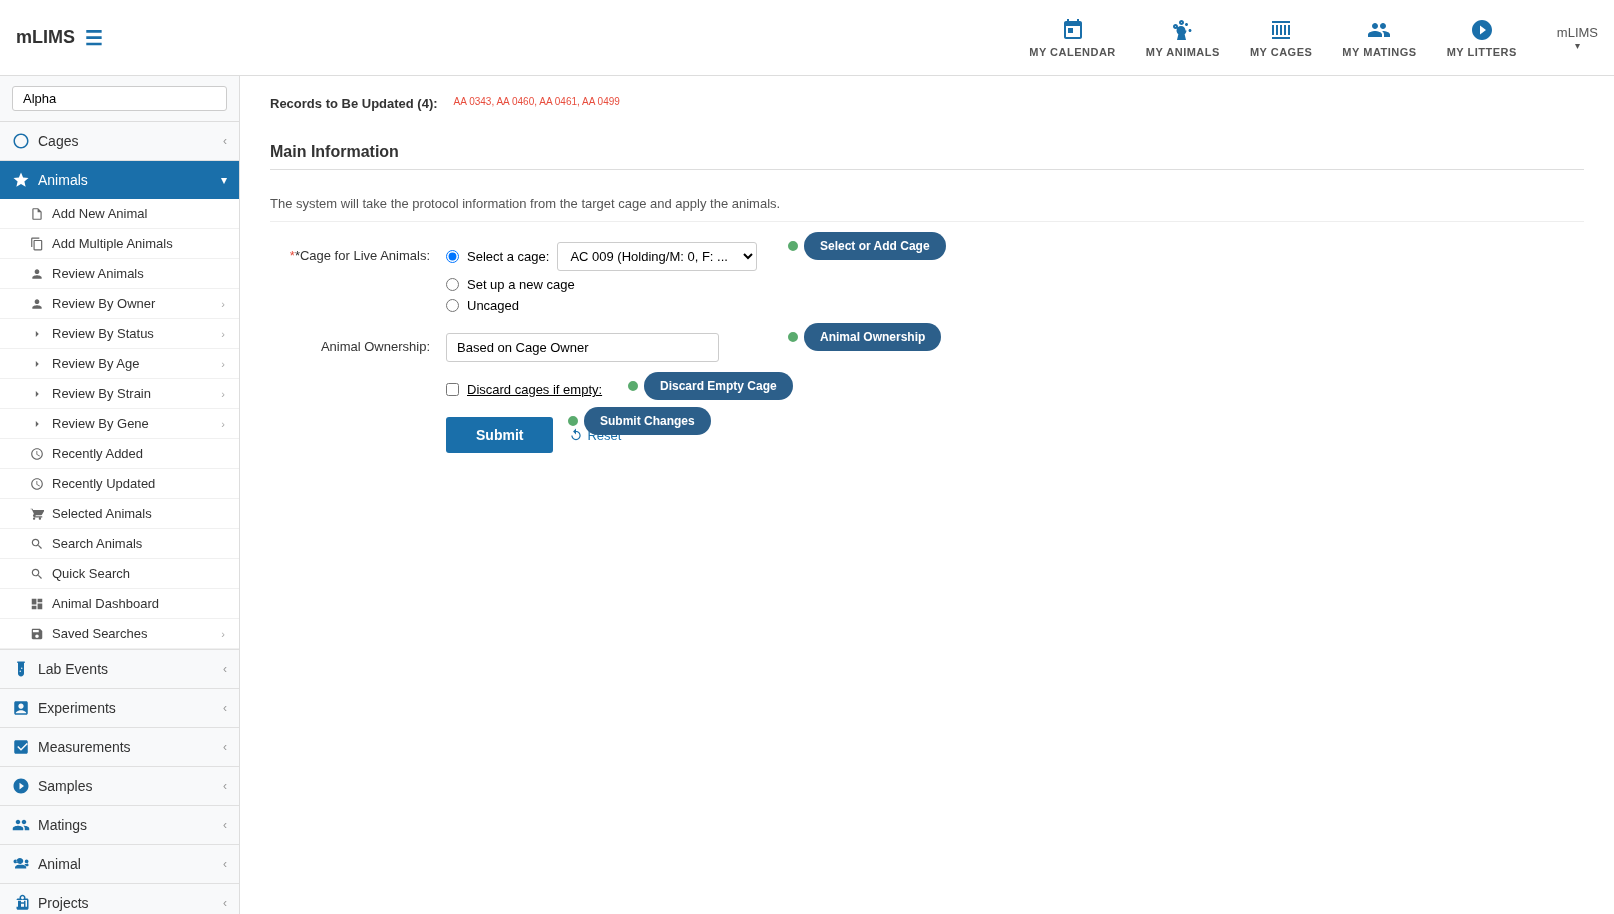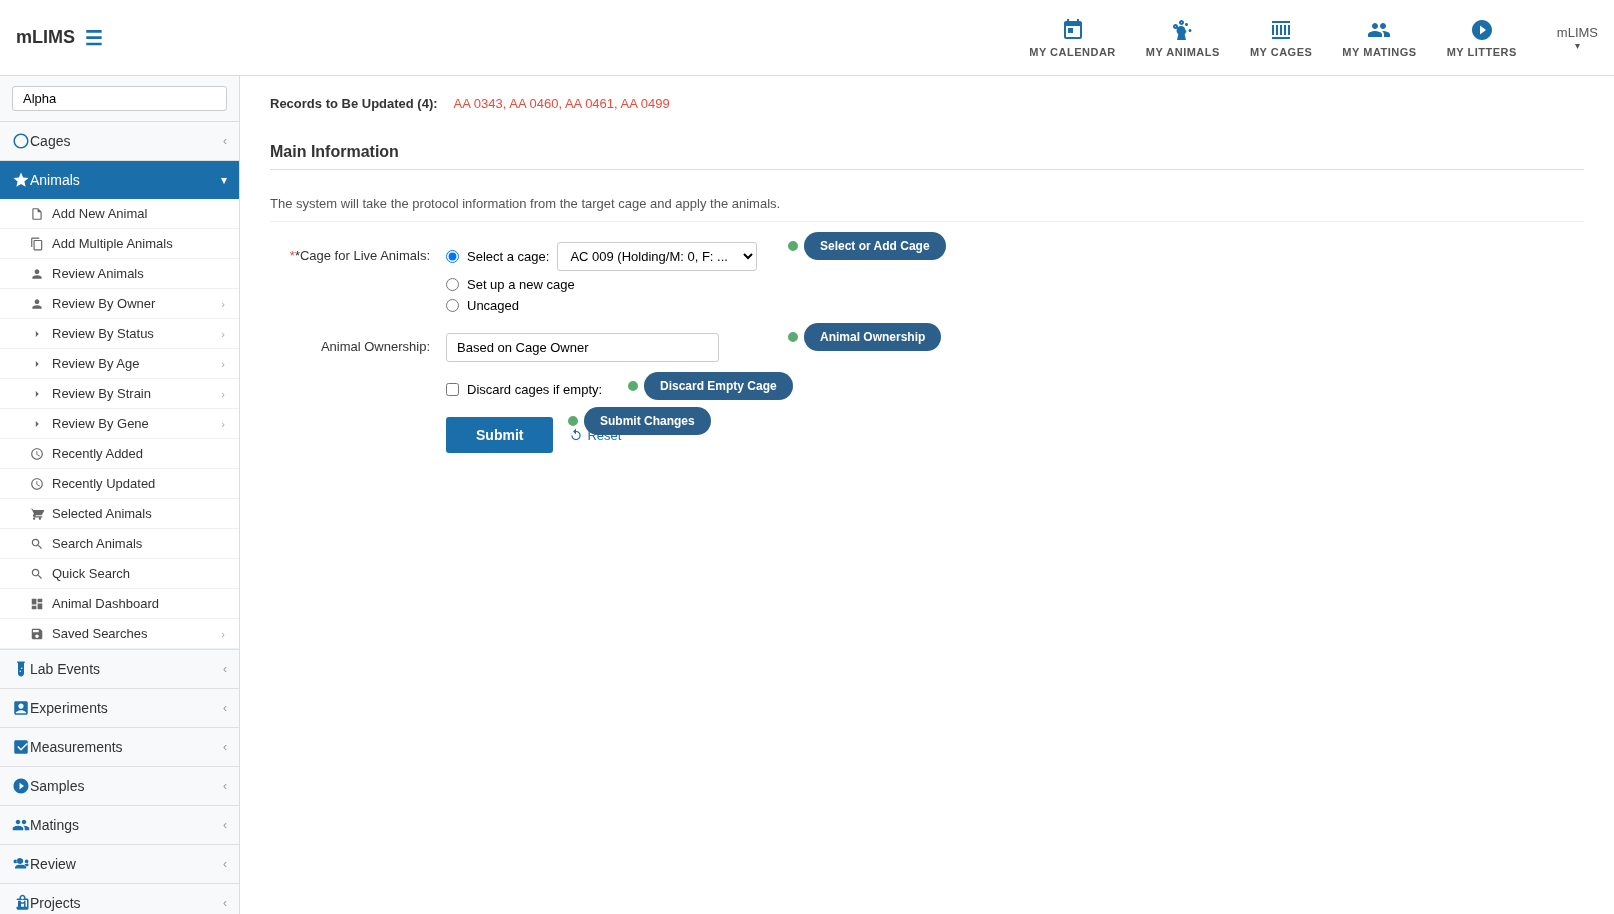--- a/index.html
+++ b/index.html
@@ -87,20 +87,21 @@
     }
 
     .sidebar-section {
       border-bottom: 1px solid #e0e0e0;
     }
     .sidebar-section-header {
       display: flex;
       align-items: center;
       padding: 10px 12px;
       cursor: pointer;
+      gap: 8px;
       font-size: 14px;
       color: #333;
       font-weight: 500;
     }
     .sidebar-section-header svg { width: 18px; height: 18px; fill: #1a6faa; flex-shrink: 0; }
     .sidebar-section-header .chevron { margin-left: auto; font-size: 12px; color: #999; }
 
     .sidebar-section.active .sidebar-section-header {
       background: #1a6faa;
       color: #fff;
@@ -138,21 +139,21 @@
       margin-bottom: 20px;
       padding-bottom: 12px;
     }
     .records-label {
       font-size: 13px;
       color: #333;
       font-weight: 600;
       min-width: 160px;
     }
     .records-values {
-      font-size: 13px;
+      font-size: 10px;
       color: #e74c3c;
     }
 
     .section-title {
       font-size: 16px;
       font-weight: bold;
       color: #333;
       margin-bottom: 16px;
       padding-bottom: 8px;
       border-bottom: 1px solid #ddd;
@@ -212,20 +213,21 @@
       font-size: 13px;
       width: 273px;
       background: #fff;
     }
 
     .checkbox-row {
       display: flex;
       align-items: center;
       gap: 8px;
       font-size: 13px;
+      text-decoration: underline;
     }
 
     .btn-submit {
       background: #1a6faa;
       color: #fff;
       border: none;
       padding: 10px 30px;
       border-radius: 3px;
       font-size: 14px;
       cursor: pointer;
@@ -468,21 +470,21 @@
         <span>Matings</span>
         <span class="chevron">‹</span>
       </div>
     </div>
 
     <div class="sidebar-section">
       <div class="sidebar-section-header">
         <svg viewBox="0 0 24 24">
             <path d="M4.5 11c1.38 0 2.5-1.12 2.5-2.5S5.88 6 4.5 6 2 7.12 2 8.5 3.12 11 4.5 11zm15 0c1.38 0 2.5-1.12 2.5-2.5S20.88 6 19.5 6 17 7.12 17 8.5 18.12 11 19.5 11zm1.5 1h-3c-.55 0-1.05.22-1.41.59.97.54 1.65 1.42 1.88 2.41H21c.55 0 1-.45 1-1v-1c0-1.1-.9-2-2-2zm-9 0C8.01 12 6 10.21 6 8s2.01-4 4.5-4S15 5.79 15 8s-2.01 4-4.5 4zm-2 1h4c2.76 0 5 1.79 5 4v1H4v-1c0-2.21 2.24-4 5-4z"></path>
           </svg>
-        <span>Review</span>
+        <span>Animal</span>
         <span class="chevron">‹</span>
       </div>
     </div>
 
     <div class="sidebar-section">
       <div class="sidebar-section-header">
         <svg viewBox="0 0 24 24">
             <path d="M20 6h-2.18c.07-.44.18-.88.18-1 0-2.21-1.79-4-4-4s-4 1.79-4 4c0 .12.11.56.18 1H8c-1.1 0-1.99.9-1.99 2L6 19c0 1.1.89 2 2 2h12c1.1 0 2-.9 2-2V8c0-1.1-.9-2-2-2zm-6-3c1.1 0 2 .9 2 2s-.9 2-2 2-2-.9-2-2 .9-2 2-2zm2 14h-4v-4h4v4zm0-6h-4v-2h4v2zm4 6h-2v-8H8v8H6V8h14v11z"></path>
           </svg>
         <span>Projects</span>

